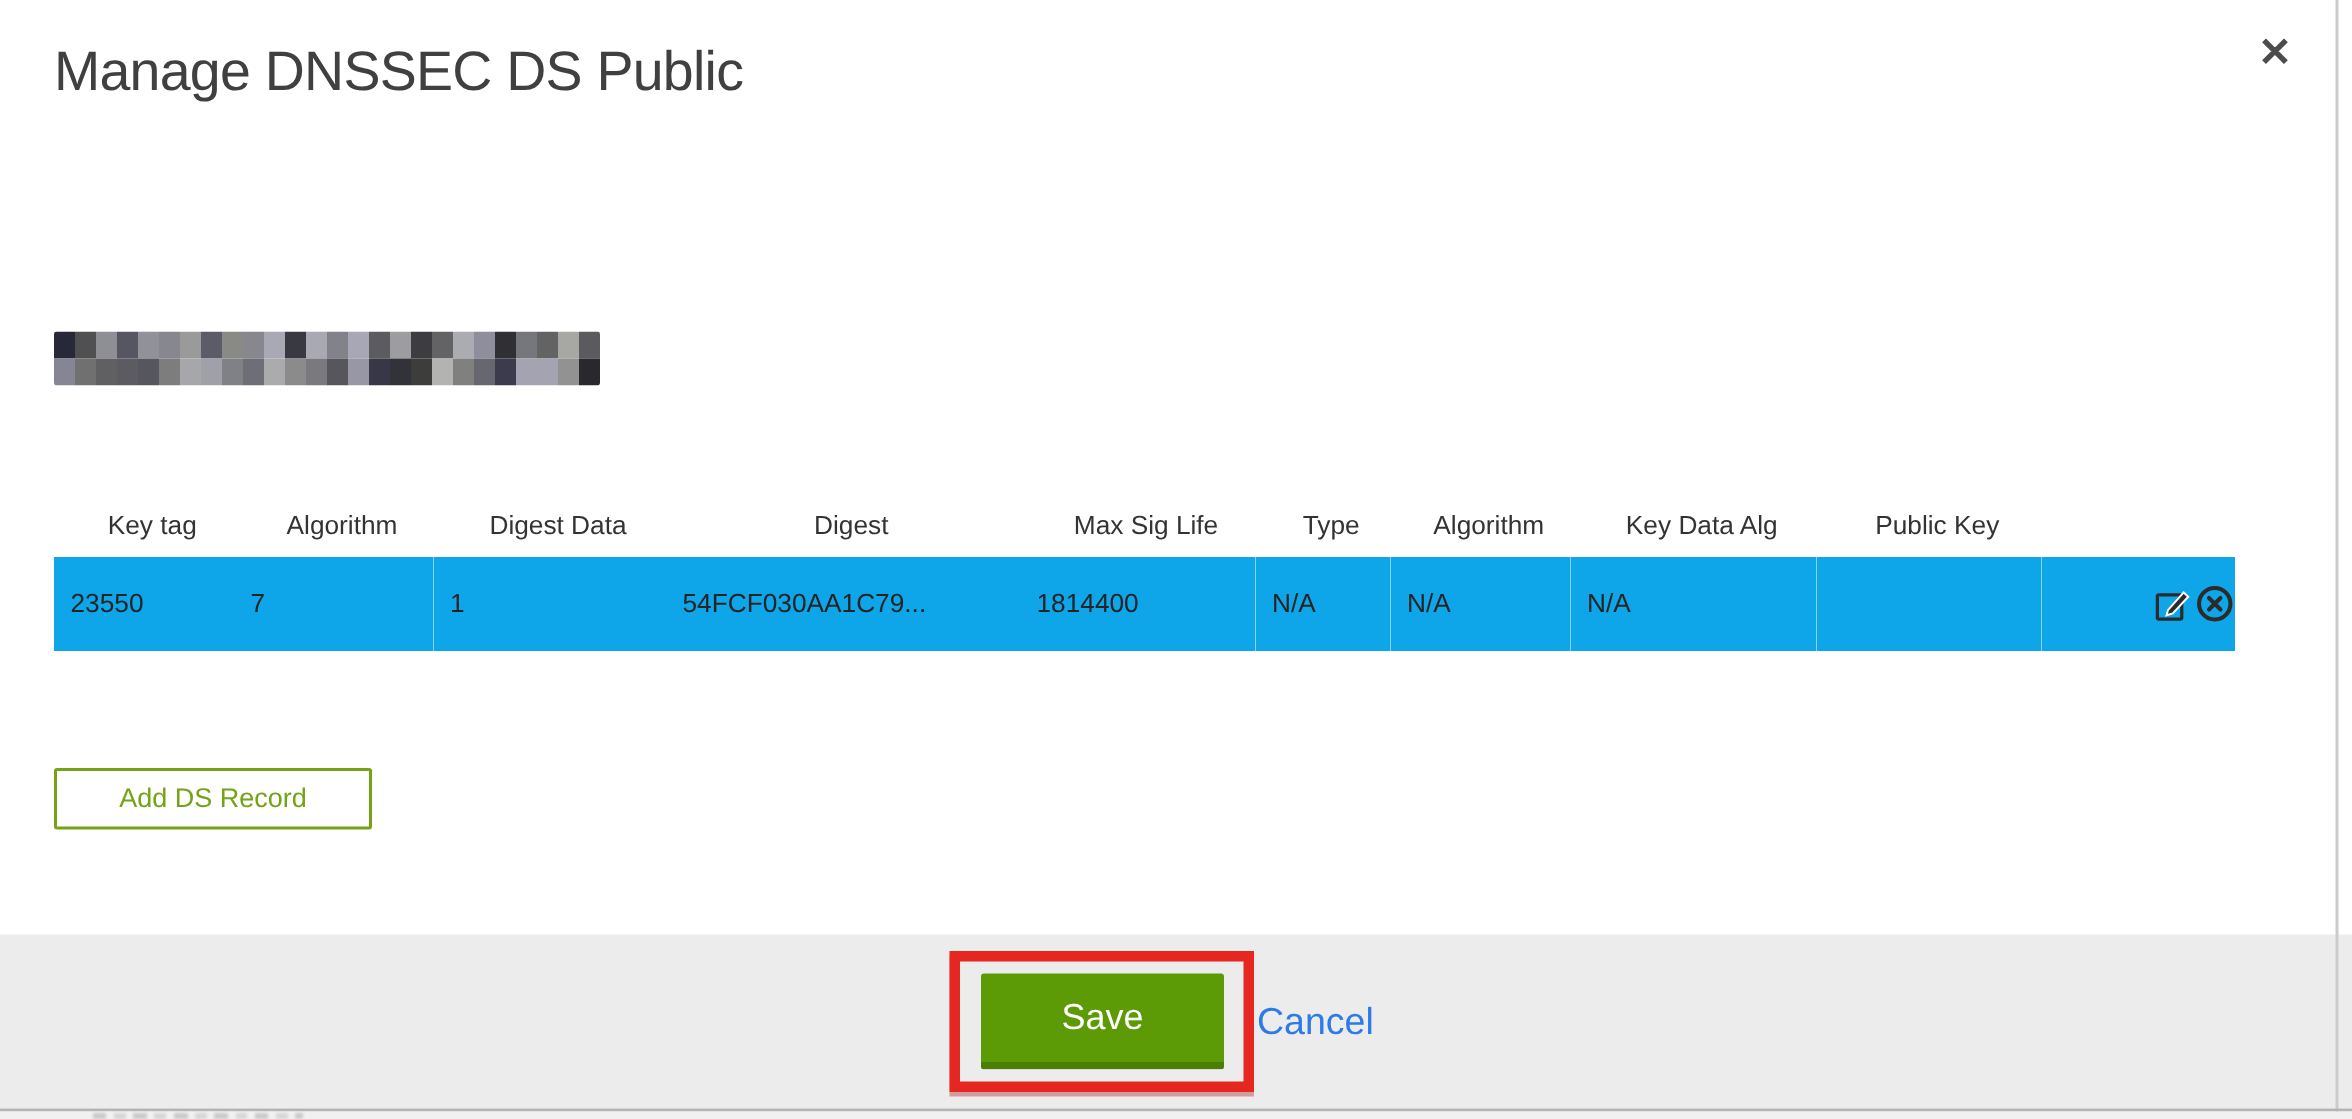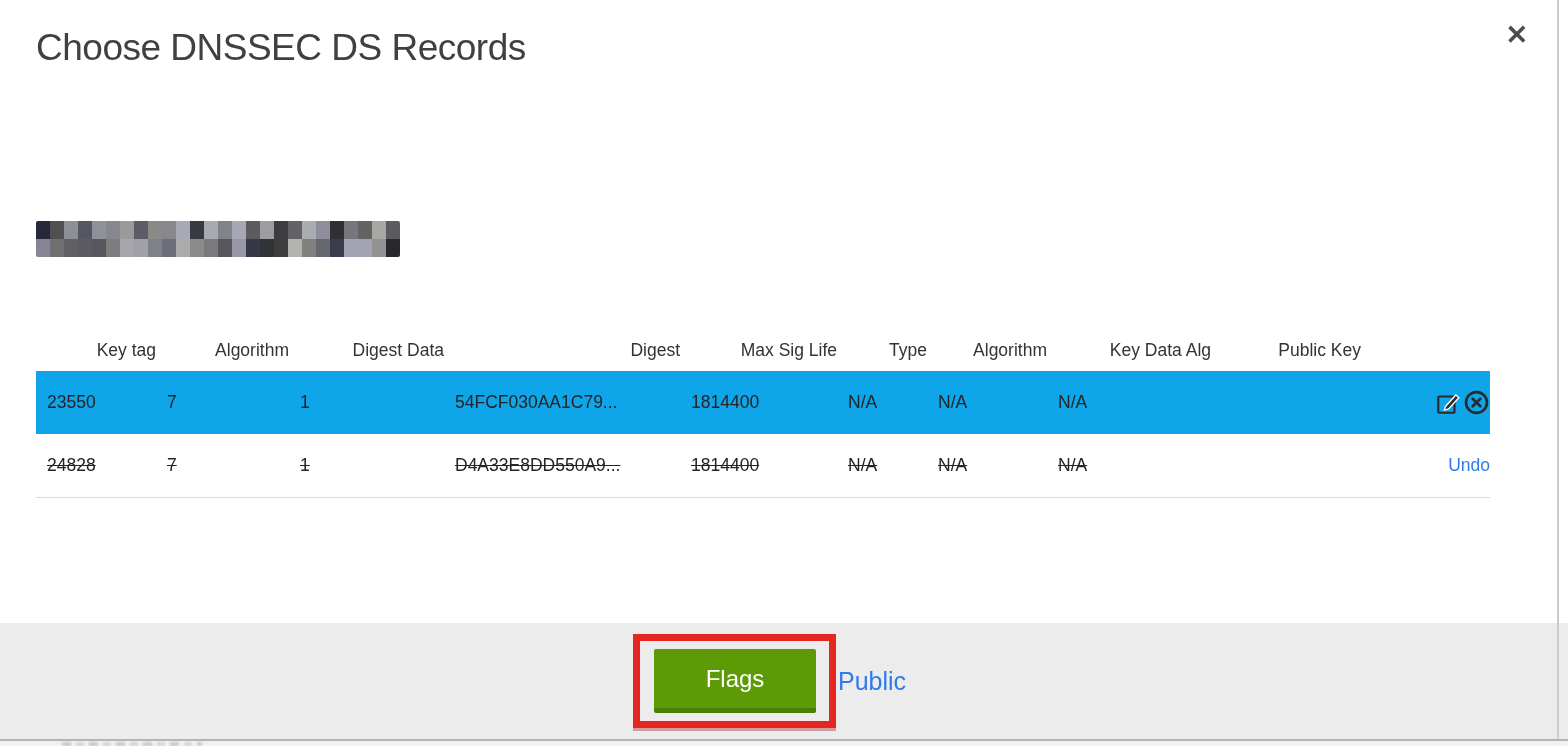--- a/index.html
+++ b/index.html
@@ -23,21 +23,21 @@
     font-size:27px;font-weight:bold;color:#4c4c4c;line-height:1;padding:4px;}
 
   
   .domain{position:absolute;left:36px;top:221px;width:364px;height:36px;display:flex;flex-wrap:wrap;overflow:hidden;border-radius:2px;}
   .domain i{width:14px;height:18px;display:block;}
 
   .subtitle{position:absolute;left:36px;top:271px;margin:0;font-size:21px;color:#1c1c1c;}
 
   
   table.ds{position:absolute;left:36px;top:329px;width:1454px;border-collapse:collapse;table-layout:fixed;font-size:17.5px;color:#242424;}
-  table.ds th{height:42px;text-align:right;font-weight:400;color:#333;padding:0 0 0 11px;vertical-align:middle;white-space:nowrap;}
+  table.ds th{height:42px;text-align:center;font-weight:400;color:#333;padding:0 0 0 11px;vertical-align:middle;white-space:nowrap;}
   table.ds td{height:63px;padding:0 0 0 11px;vertical-align:middle;white-space:nowrap;overflow:hidden;}
   tr.row-current td{background:#0ea5e9;}
   tr.row-deleted td{background:#fff;border-bottom:1px solid #dcdcdc;text-decoration:line-through;}
   tr.row-deleted td.actions{text-decoration:none;}
   td.actions{text-align:right;padding-right:8px;}
   .icon-btn{display:inline-block;vertical-align:middle;border:0;background:none;padding:0;margin-left:2px;cursor:pointer;line-height:0;}
   .link{color:var(--link-blue,#2e7be8);text-decoration:none;cursor:pointer;}
   td.actions .link{font-size:17.5px;}
 
   
@@ -53,21 +53,21 @@
   .save-btn{position:absolute;left:654px;top:649px;width:162px;height:64px;cursor:pointer;
     background:var(--green-button,#5d9b06);border:0;border-bottom:5px solid #4b7e05;border-radius:2px;
     color:#fff;font-size:24px;font-family:inherit;}
   .cancel-link{position:absolute;left:838px;top:667px;font-size:25px;}
 </style>
 </head>
 <body>
 
 <div class="page">
 
-  <h1 class="title">Choose DNSSEC DS Records</h1>
+  <h1 class="title">Manage DNSSEC DS Public</h1>
   <button class="close-btn">✕</button>
 
   <div class="domain">
       <i style="background: rgb(40, 40, 59);"></i>
       <i style="background: rgb(80, 80, 82);"></i>
       <i style="background: rgb(142, 142, 149);"></i>
       <i style="background: rgb(86, 86, 99);"></i>
       <i style="background: rgb(145, 145, 152);"></i>
       <i style="background: rgb(135, 135, 144);"></i>
       <i style="background: rgb(154, 154, 154);"></i>
@@ -164,41 +164,28 @@
               <path d="M9.5 15.5 L19.2 4.6 L22 7.2 L12.5 17.5 L8.6 18.6 Z" fill="#2b2b2b" stroke="#ffffff" stroke-width="1.2"></path>
             </svg>
           </button><button class="icon-btn" title="">
             <svg width="27" height="27" viewBox="0 0 24 24">
               <circle cx="12" cy="12" r="9.3" fill="none" stroke="#2b2b2b" stroke-width="2.4"></circle>
               <path d="M8.6 8.6 L15.4 15.4 M15.4 8.6 L8.6 15.4" stroke="#2b2b2b" stroke-width="2.4" stroke-linecap="round"></path>
             </svg>
           </button>
         </td>
       </tr>
-      <tr class="row-deleted">
-        <td>24828</td>
-        <td>7</td>
-        <td>1</td>
-        <td>D4A33E8DD550A9...</td>
-        <td>1814400</td>
-        <td>N/A</td>
-        <td>N/A</td>
-        <td>N/A</td>
-        <td></td>
-        <td class="actions">
-          <a class="link">Undo</a>
-        </td>
-      </tr>
     </tbody>
   </table>
 
+  <button class="add-btn">Add DS Record</button>
 
   <div class="footer"></div>
   <div class="red-annotation"></div>
-  <button class="save-btn">Flags</button>
-  <a class="link cancel-link">Public</a>
+  <button class="save-btn">Save</button>
+  <a class="link cancel-link">Cancel</a>
 
   <div class="right-border"></div>
   <div class="bottom-line"></div>
   <div class="bottom-strip"></div>
   <div class="bottom-smudge"></div>
 
 </div>
 
 </body></html>

